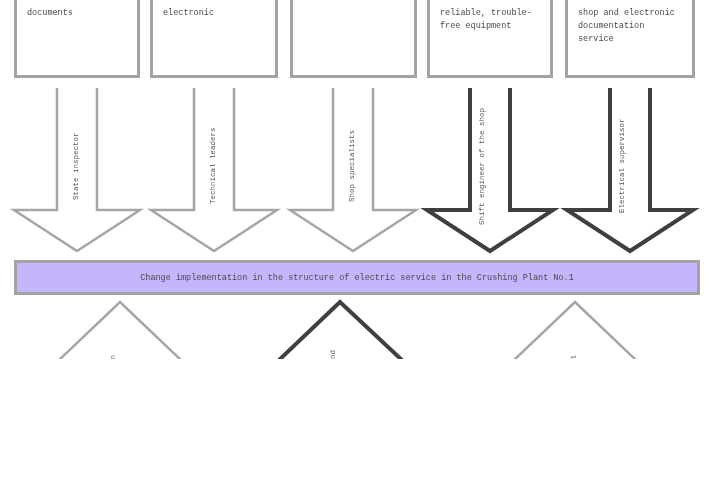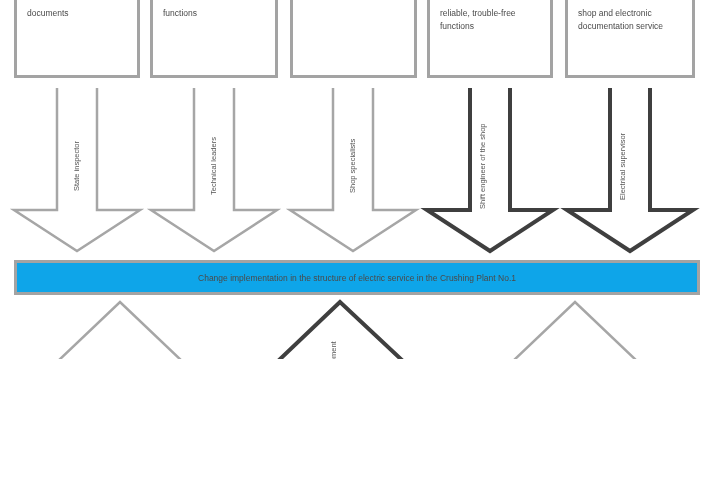--- a/index.html
+++ b/index.html
@@ -1,30 +1,30 @@
 <!DOCTYPE html>
 <html><head>
 <meta charset="utf-8">
 <style>
   html,body{margin:0;padding:0;background:#ffffff;}
   #canvas{
     position:relative;width:720px;height:359px;overflow:hidden;
-    background:#ffffff;font-family:Liberation Sans, sans-serif;
+    background:#ffffff;font-family:Liberation Mono, monospace;
   }
   
   .top-box{
     position:absolute;top:-22px;height:100px;box-sizing:border-box;
     border:3px solid #a3a3a3;background:#fff;
     padding:26px 8px 4px 10px;
     font-size:8.5px;line-height:1.55;color:#4a4a4a;
   }
   
   .central-box{
     position:absolute;left:14px;top:260px;width:686px;height:35px;
-    box-sizing:border-box;border:3px solid #a3a3a3;background:#0ea5e9;
+    box-sizing:border-box;border:3px solid #a3a3a3;background:#c4b5fd;
     display:flex;align-items:center;justify-content:center;
     font-size:8.5px;color:#4a4a4a;text-align:center;
   }
   .arrow{position:absolute;}
   .arrow svg{display:block;overflow:visible;}
   
   .vtext{
     position:absolute;left:50%;
     writing-mode:vertical-rl;transform:translateX(-50%) rotate(180deg);
     font-size:7.5px;line-height:1.5;color:#555;white-space:pre-line;
@@ -39,27 +39,27 @@
 </style>
 </head>
 <body>
 
 <div id="canvas">
 
   <div class="top-box" style="left:14px;width:126px;">
     <span>documents</span>
   </div>
   <div class="top-box" style="left:150px;width:128px;">
-    <span>functions</span>
+    <span>electronic</span>
   </div>
   <div class="top-box" style="left:290px;width:127px;">
     <span></span>
   </div>
   <div class="top-box" style="left:427px;width:126px;">
-    <span>reliable, trouble-free functions</span>
+    <span>reliable, trouble-free equipment</span>
   </div>
   <div class="top-box" style="left:565px;width:130px;">
     <span>shop and electronic documentation service</span>
   </div>
 
   <div class="arrow arrow-down" style="left:12px;top:88px;">
     <svg width="130" height="165" viewBox="0 0 130 165">
       <polyline points="45,0 45,122 2,122 65,163 128,122 85,122 85,0" fill="#ffffff" stroke="#a6a6a6" stroke-width="2.5"></polyline>
     </svg>
     <span class="vtext">State inspector</span>

